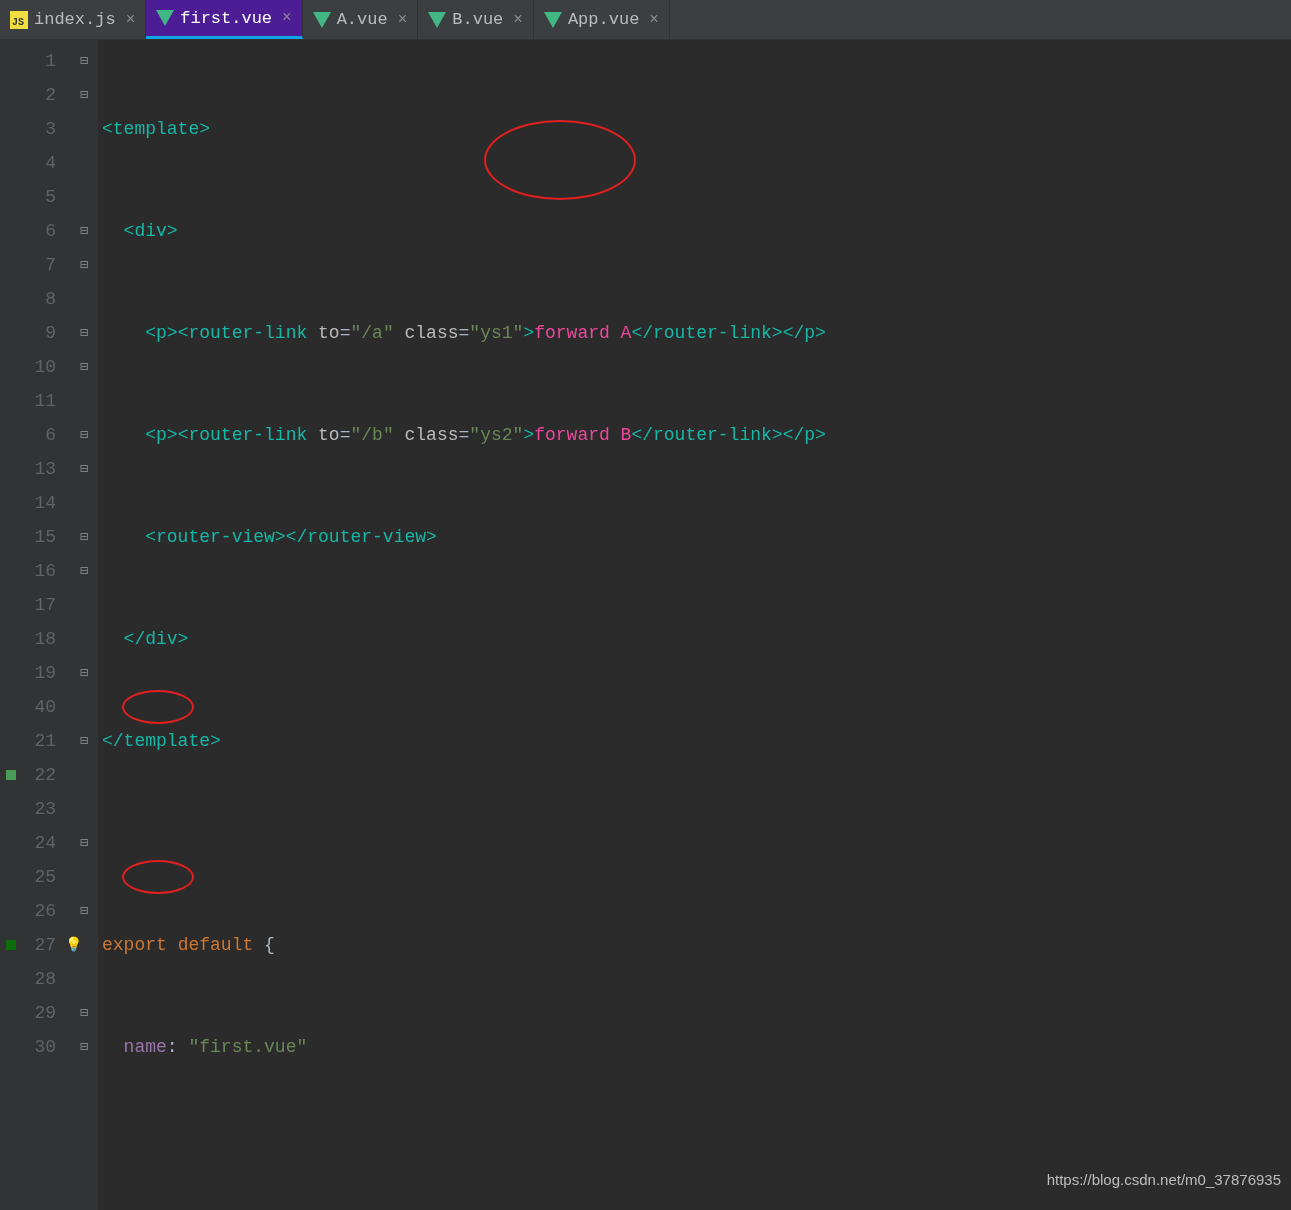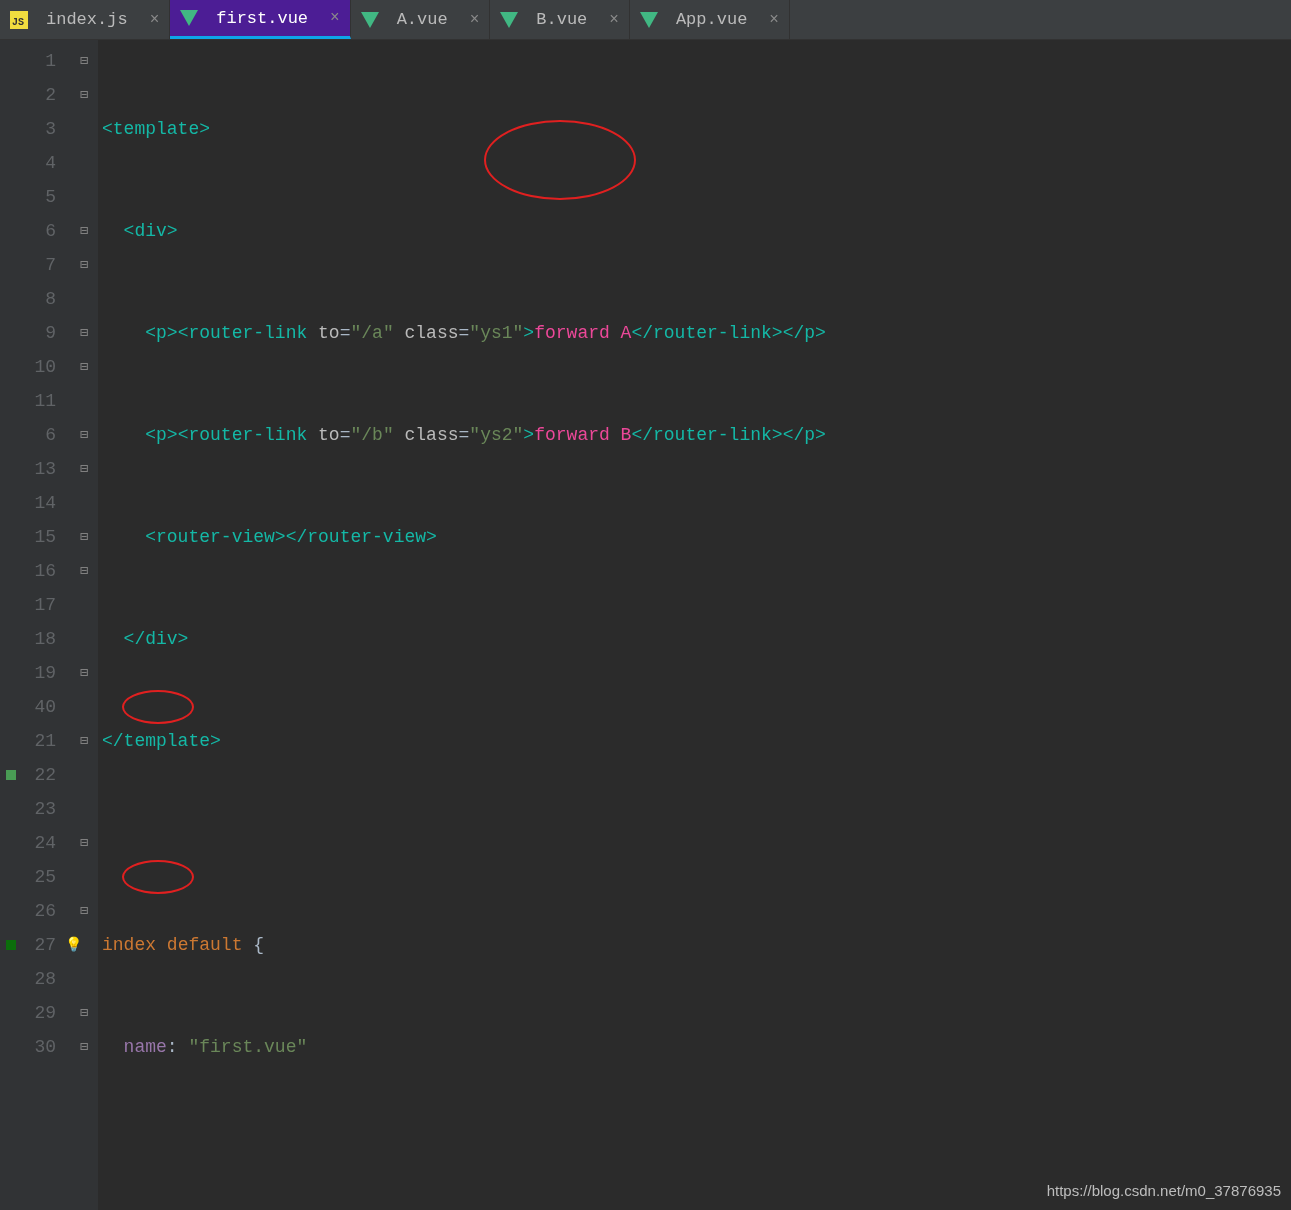--- a/index.html
+++ b/index.html
@@ -21,21 +21,21 @@
       display: flex;
       background: #3c3f41;
       height: 40px;
       align-items: stretch;
       border-bottom: 1px solid #323232;
     }
     .tab {
       display: flex;
       align-items: center;
       padding: 0 10px;
-      gap: 18px;
+      gap: 6px;
       color: #bbbbbb;
       font-size: 17px;
       cursor: pointer;
       border-right: 1px solid #323232;
     }
     .tab.active {
       background: #4c1d95;
       color: #ffffff;
       border-bottom: 3px solid #0ea5e9;
     }
@@ -144,21 +144,21 @@
     }
     
     .ellipse {
       position: absolute;
       border: 2px solid #e02020;
       border-radius: 50%;
       pointer-events: none;
     }
     .watermark {
       position: absolute;
-      bottom: 11px;
+      bottom: 22px;
       right: 10px;
       color: #bdbdbd;
       font-size: 15px;
       font-family: sans-serif;
     }
   </style>
 </head>
 <body>
 
 <div class="tab-bar">
@@ -260,21 +260,21 @@
 
   <div class="code">
     <div class="code-line"><span class="tag">&lt;template&gt;</span></div>
     <div class="code-line">  <span class="tag">&lt;div&gt;</span></div>
     <div class="code-line">    <span class="tag">&lt;p&gt;</span><span class="tag">&lt;router-link</span> <span class="attr-name">to</span><span class="attr-eq">=</span><span class="str">"/a"</span> <span class="attr-name">class</span><span class="attr-eq">=</span><span class="str">"ys1"</span><span class="tag">&gt;</span><span class="text">forward A</span><span class="tag">&lt;/router-link&gt;</span><span class="tag">&lt;/p&gt;</span></div>
     <div class="code-line">    <span class="tag">&lt;p&gt;</span><span class="tag">&lt;router-link</span> <span class="attr-name">to</span><span class="attr-eq">=</span><span class="str">"/b"</span> <span class="attr-name">class</span><span class="attr-eq">=</span><span class="str">"ys2"</span><span class="tag">&gt;</span><span class="text">forward B</span><span class="tag">&lt;/router-link&gt;</span><span class="tag">&lt;/p&gt;</span></div>
     <div class="code-line">    <span class="tag">&lt;router-view&gt;</span><span class="tag">&lt;/router-view&gt;</span></div>
     <div class="code-line">  <span class="tag">&lt;/div&gt;</span></div>
     <div class="code-line"><span class="tag">&lt;/template&gt;</span></div>
     <div class="code-line"></div>
-    <div class="code-line"><span class="keyword">index</span> <span class="keyword">default</span> <span class="brace">{</span></div>
+    <div class="code-line"><span class="keyword">export</span> <span class="keyword">default</span> <span class="brace">{</span></div>
     <div class="code-line">  <span class="prop">name</span><span class="punct">:</span> <span class="str">"first.vue"</span></div>
     
     
     
     
     
     
     
     
     

